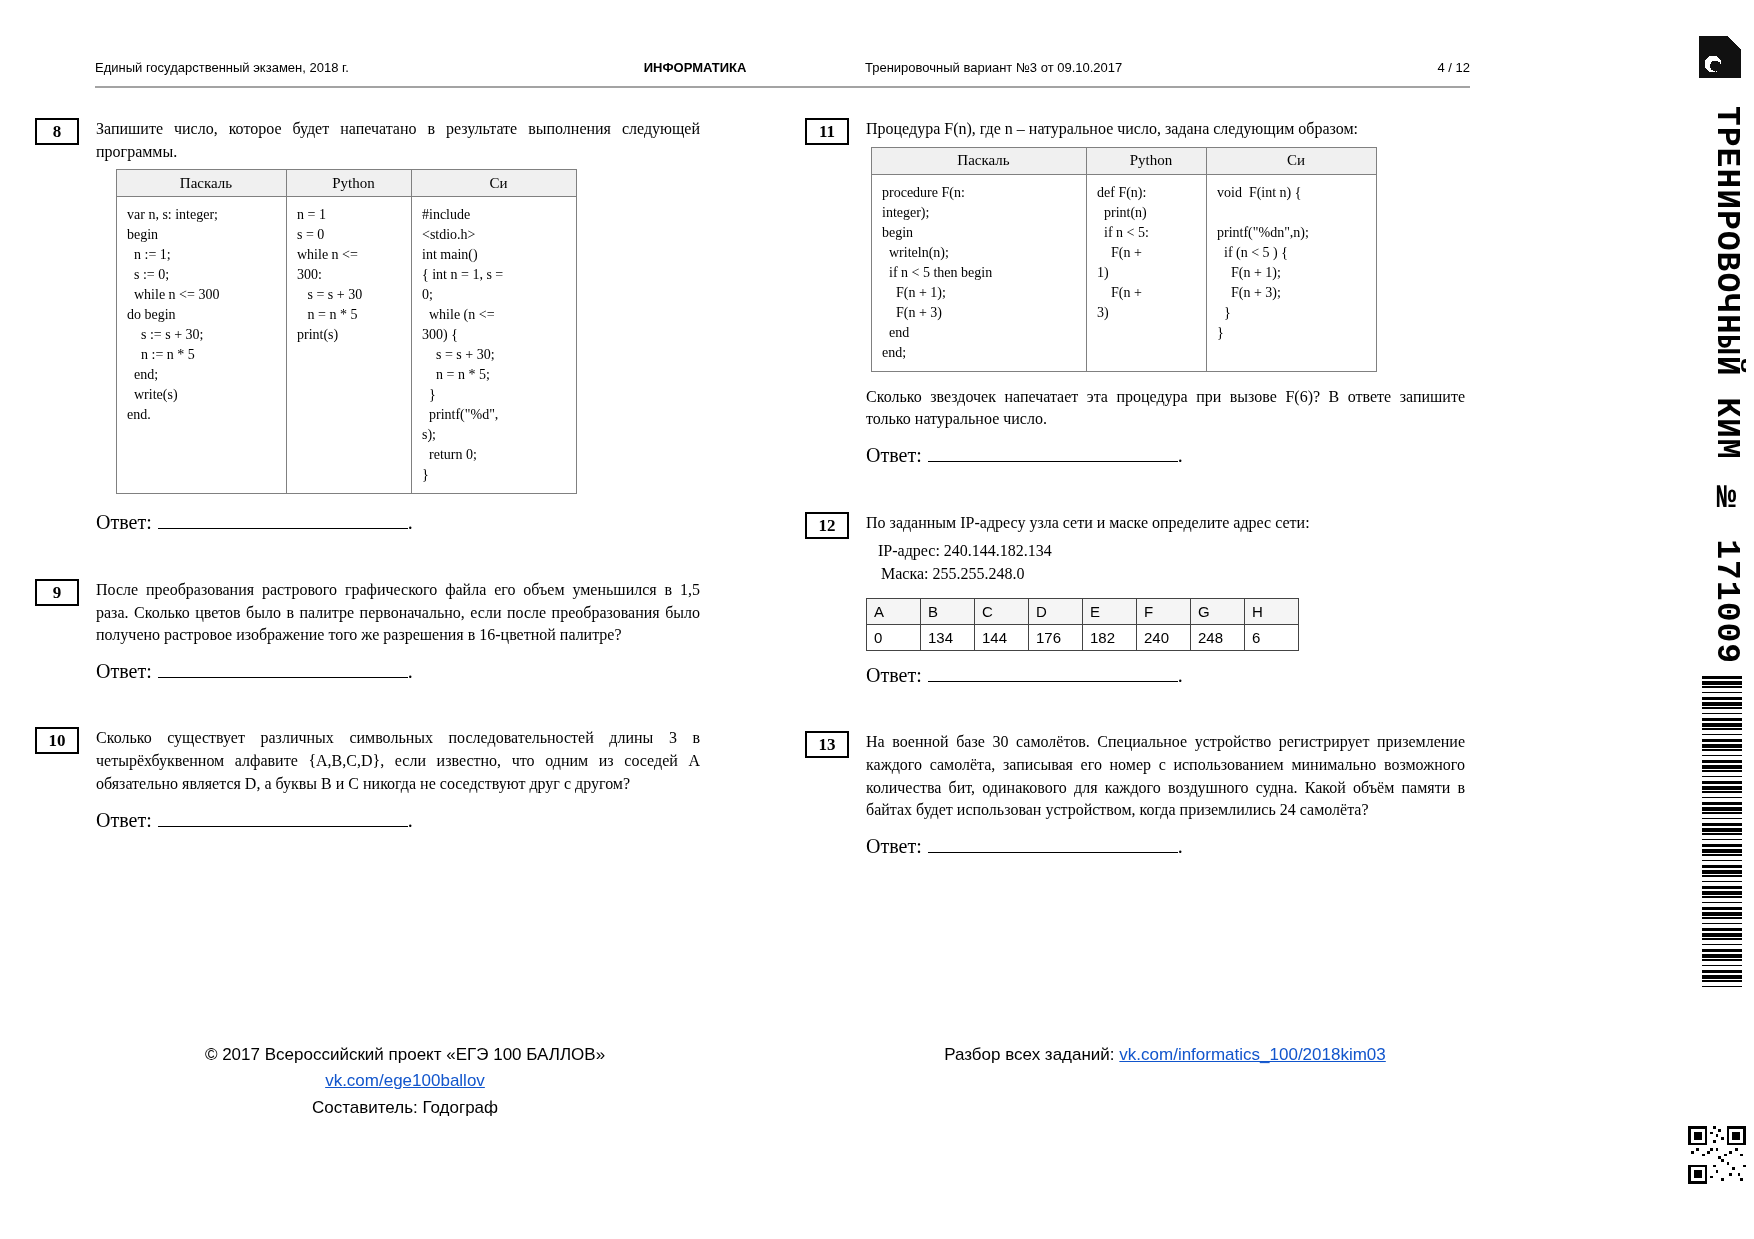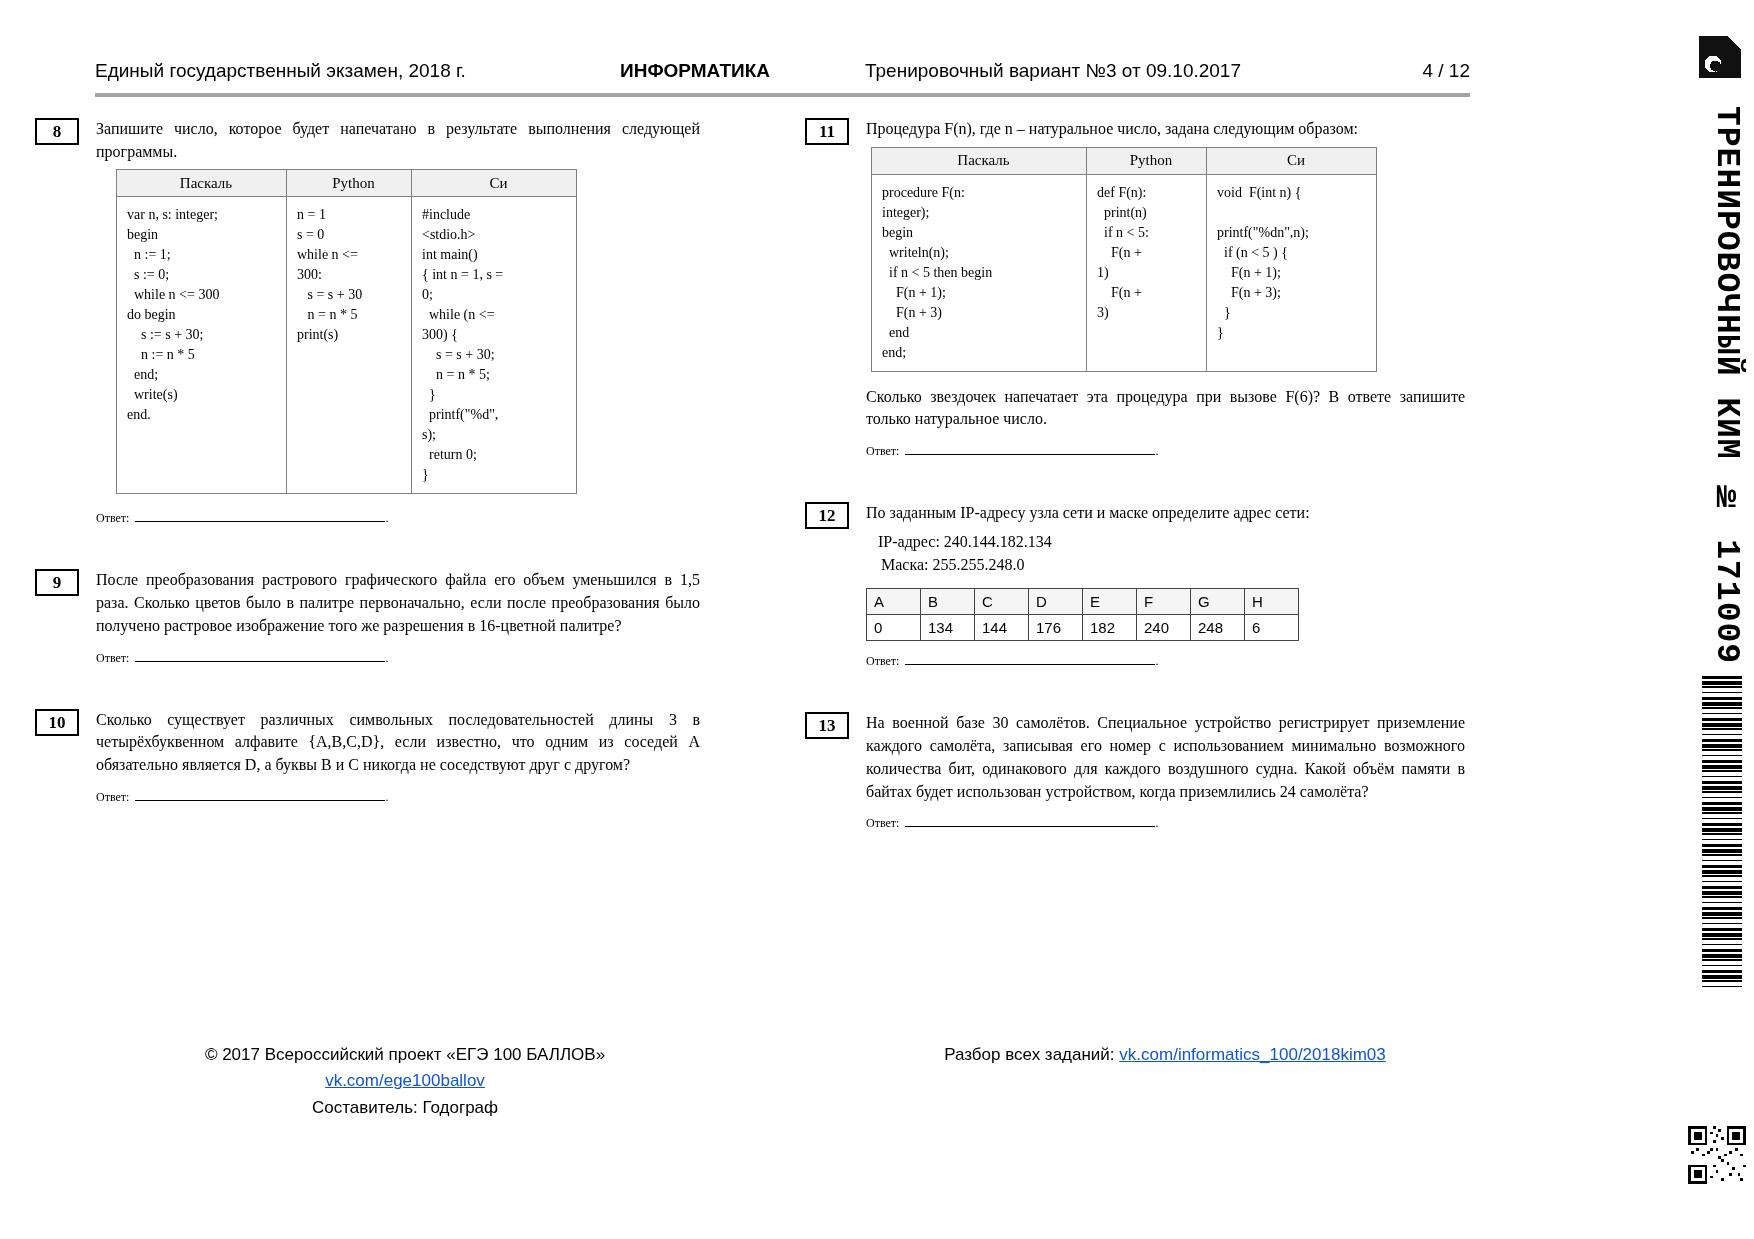--- a/index.html
+++ b/index.html
@@ -5,22 +5,22 @@
   * { margin:0; padding:0; box-sizing:border-box; }
   html,body { background:#ffffff; }
   .page {
     position:relative; width:1754px; height:1239px; background:#fff;
     font-family:"Liberation Serif", serif; color:#000; overflow:hidden;
   }
   
   .page-header {
     position:absolute; left:95px; top:60px; width:1375px;
     display:flex; align-items:baseline;
-    font-family:"Liberation Sans", sans-serif; font-size:19px;
-    border-bottom:4px solid #a3a3a3; padding-bottom:11px;
+    font-family:"Liberation Sans", sans-serif; font-size:13px;
+    border-bottom:2px solid #a3a3a3; padding-bottom:11px;
   }
   .h-left  { flex:0 0 480px; }
   .h-center{ flex:0 0 240px; text-align:center; font-weight:bold; }
   .h-right { flex:1; padding-left:50px; }
   .h-page  { flex:0 0 80px; text-align:right; }
 
   
   .cols { position:absolute; left:35px; top:118px; display:flex; }
   .col-left  { width:665px; }
   .col-right { width:660px; margin-left:105px; }
@@ -35,21 +35,21 @@
 
   
   .code-table { border-collapse:collapse; table-layout:fixed; margin:6px 0 14px 20px; }
   .code-table th, .code-table td { border:1px solid #808080; }
   .code-table th { background:#f0f0f0; font-weight:normal; font-size:15px; height:27px; text-align:center;padding-left:9px; }
   .code-table td { vertical-align:top; padding:8px 10px; }
   .code { font-size:14px; line-height:20px; white-space:pre-wrap; text-align:left; }
   .q11-table { margin-left:5px; }
 
   
-  .answer { margin-top:10px; font-size:12px; text-align:left; }
+  .answer { margin-top:10px; font-size:20px; text-align:left; }
   .ans-line { display:inline-block; width:250px; height:14px; margin-left:6px; border-bottom:1px solid #000; }
 
   
   .ip-line   { margin-left:12px; text-align:left; }
   .mask-line { margin-left:15px; text-align:left; }
   .frag-table {
     border-collapse:collapse; table-layout:fixed; margin:12px 0 10px 0;
     font-family:"Liberation Sans", sans-serif; font-size:15px;
   }
   .frag-table th, .frag-table td {

